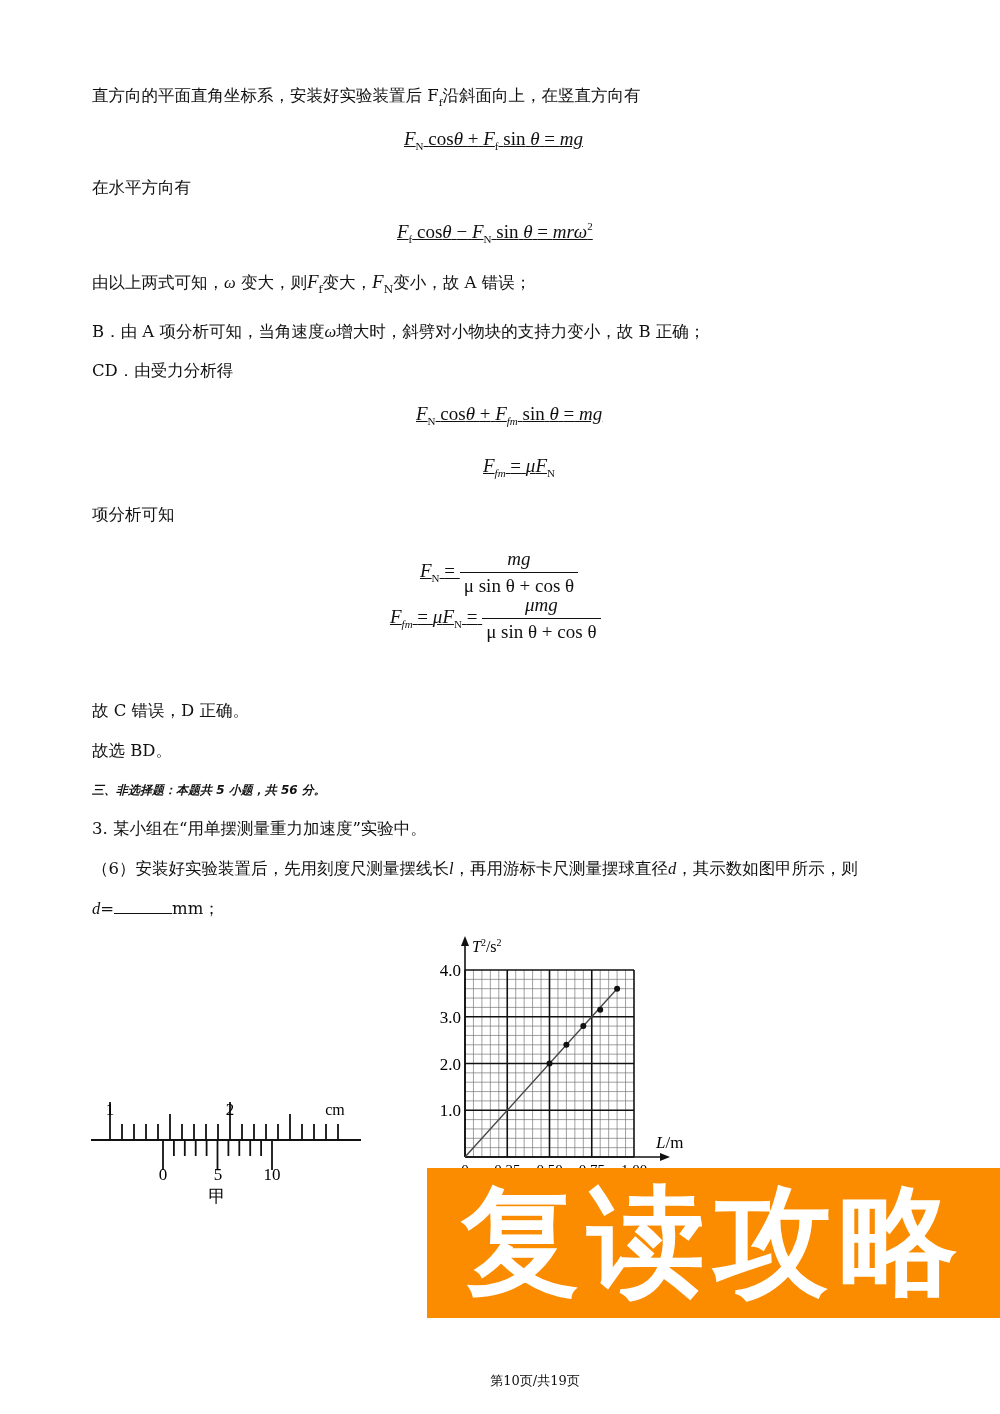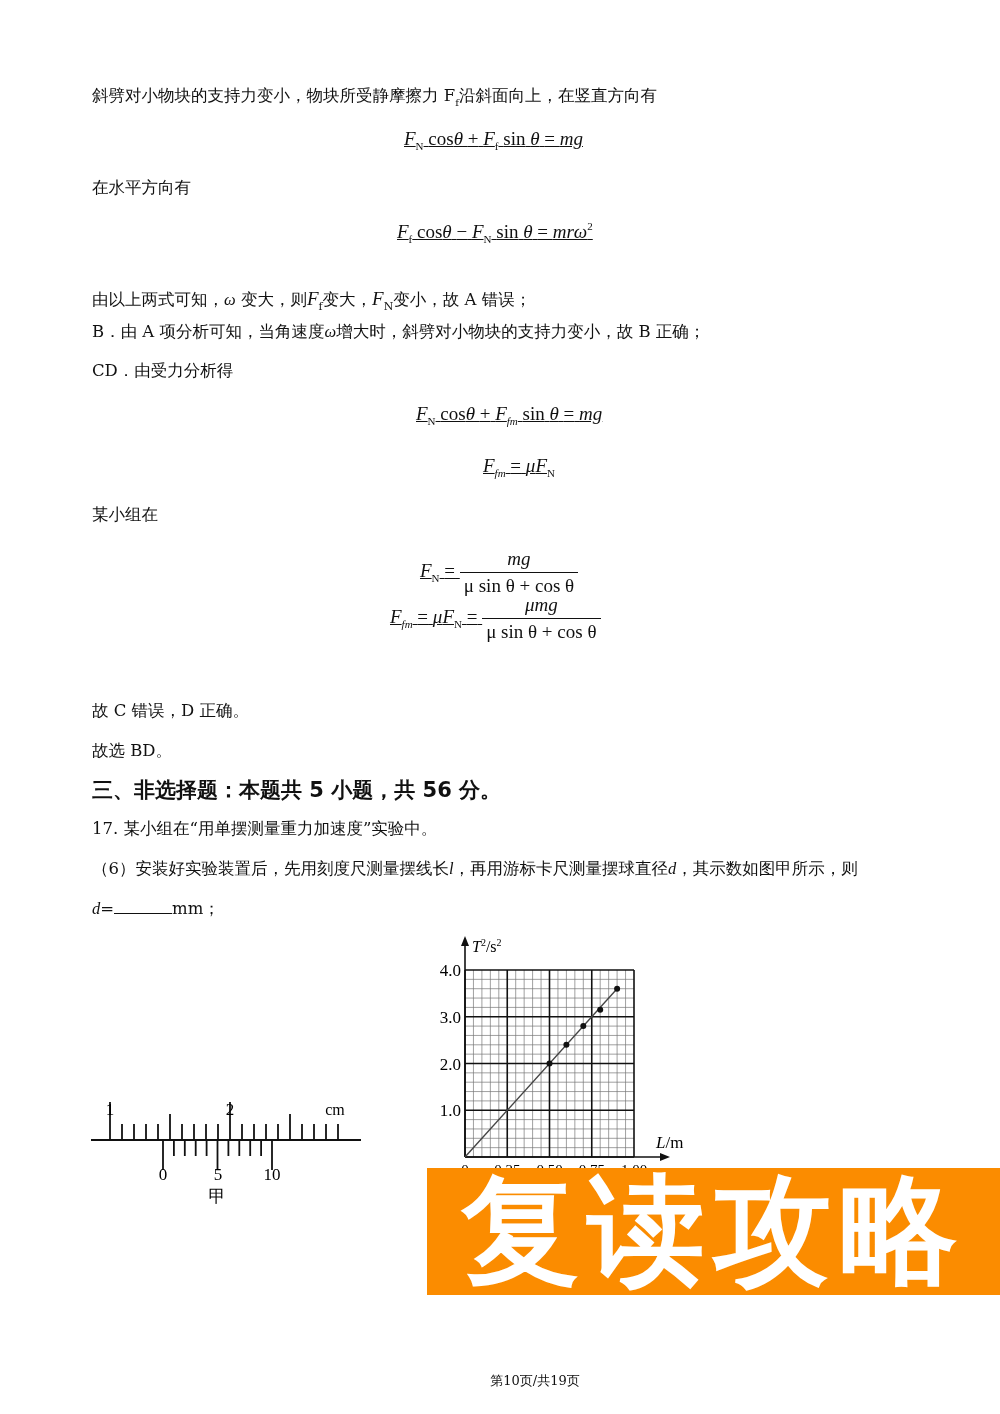--- a/index.html
+++ b/index.html
@@ -7,35 +7,35 @@
          font-family:"DejaVu Serif","Liberation Serif",serif; color:#111; }
   .line { position:absolute; left:92px; font-size:16.5px; line-height:22px; white-space:nowrap; }
   .eq { position:absolute; font-family:"Liberation Serif","DejaVu Serif",serif; font-size:19px; white-space:nowrap;text-decoration:underline; }
   .eq i { font-style:italic; }
   .sub { font-size:11px; vertical-align:-5px; font-style:normal; }
   .subi { font-size:11px; vertical-align:-5px; font-style:italic; }
   .sup { font-size:11px; vertical-align:8px; }
   .frac { display:inline-block; vertical-align:middle; text-align:center; }
   .frac .num { display:block; padding:0 4px 2px; border-bottom:1px solid #111; }
   .frac .den { display:block; padding:2px 4px 0; }
-  .bold { font-weight:bold; font-family:"DejaVu Sans","Liberation Sans",sans-serif; font-size:21px; }
+  .bold { font-weight:bold; font-family:"DejaVu Sans","Liberation Sans",sans-serif; font-size:12px;font-style:italic; }
   .blank { display:inline-block; width:58px; border-bottom:1px solid #111; height:14px; vertical-align:baseline; }
   #chart { position:absolute; left:420px; top:930px; }
   #caliper { position:absolute; left:85px; top:1090px; }
-  #banner { position:absolute; left:427px; top:1168px; width:573px; height:127px; background:#fb8c00;
+  #banner { position:absolute; left:427px; top:1168px; width:573px; height:150px; background:#fb8c00;
             display:flex; align-items:center; justify-content:center; }
   #banner span { color:#fff; font-family:"DejaVu Sans","Liberation Sans",sans-serif; font-size:118px; font-weight:bold; letter-spacing:8px; }
   #footer { position:absolute; top:1372px; left:0; width:1000px; text-align:center; font-size:13px;padding-left:35px; }
   .it { font-style:italic; font-family:"Liberation Serif",serif; }
 </style>
 </head>
 <body>
 
 <div class="line" style="top:85px">
-  <span>斜劈对小物块的支持力变小，物块所受静摩擦力 F</span><span class="sub" style="font-size:10px">f</span><span>沿斜面向上，在竖直方向有</span>
+  <span>直方向的平面直角坐标系，安装好实验装置后 F</span><span class="sub" style="font-size:10px">f</span><span>沿斜面向上，在竖直方向有</span>
 </div>
 
 <div class="eq" style="left:404px;top:128px">
   <i>F</i><span class="sub">N</span>
   <span>cos</span><i>θ</i>
   <span>+</span>
   <i>F</i><span class="sub">f</span>
   <span>sin</span> <i>θ</i>
   <span>=</span> <i>mg</i>
 </div>
@@ -44,21 +44,21 @@
 
 <div class="eq" style="left:397px;top:220px">
   <i>F</i><span class="sub">f</span>
   <span>cos</span><i>θ</i>
   <span>−</span>
   <i>F</i><span class="sub">N</span>
   <span>sin</span> <i>θ</i>
   <span>=</span> <i>mrω</i><span class="sup">2</span>
 </div>
 
-<div class="line" style="top:288px">
+<div class="line" style="top:271px">
   <span>由以上两式可知，</span><i class="it">ω</i>
   <span>变大，则</span><i class="it" style="font-size:19px">F</i><span class="sub">f</span><span>变大，</span><i class="it" style="font-size:19px">F</i><span class="sub">N</span><span>变小，故 A 错误；</span>
 </div>
 
 <div class="line" style="top:321px">
   <span>B．由 A 项分析可知，当角速度</span><i class="it">ω</i><span>增大时，斜劈对小物块的支持力变小，故 B 正确；</span>
 </div>
 
 <div class="line" style="top:360px">CD．由受力分析得</div>
 
@@ -69,39 +69,39 @@
   <i>F</i><span class="subi">fm</span>
   <span>sin</span> <i>θ</i>
   <span>=</span> <i>mg</i>
 </div>
 
 <div class="eq" style="left:483px;top:455px">
   <i>F</i><span class="subi">fm</span>
   <span>=</span> <i>μ</i><i>F</i><span class="sub">N</span>
 </div>
 
-<div class="line" style="top:504px">某小组在</div>
+<div class="line" style="top:504px">项分析可知</div>
 
 <div class="eq" style="left:420px;top:548px">
   <i>F</i><span class="sub">N</span>
   <span>=</span>
   <span class="frac"><i class="num">mg</i><span class="den">μ sin θ + cos θ</span></span>
 </div>
 
 <div class="eq" style="left:390px;top:594px">
   <i>F</i><span class="subi">fm</span>
   <span>=</span> <i>μ</i><i>F</i><span class="sub">N</span>
   <span>=</span>
   <span class="frac"><i class="num">μmg</i><span class="den">μ sin θ + cos θ</span></span>
 </div>
 
 <div class="line" style="top:700px">故 C 错误，D 正确。</div>
 <div class="line" style="top:740px">故选 BD。</div>
 <div class="line bold" style="top:779px">三、非选择题：本题共 5 小题，共 56 分。</div>
-<div class="line" style="top:818px">17. 某小组在“用单摆测量重力加速度”实验中。</div>
+<div class="line" style="top:818px">3. 某小组在“用单摆测量重力加速度”实验中。</div>
 
 <div class="line" style="top:858px">
   <span>（6）安装好实验装置后，先用刻度尺测量摆线长</span><i class="it">l</i><span>，再用游标卡尺测量摆球直径</span><i class="it">d</i><span>，其示数如图甲所示，则</span>
 </div>
 <div class="line" style="top:898px">
   <i class="it">d</i><span>=</span><span class="blank"></span><span>mm；</span>
 </div>
 
 <svg id="caliper" width="290" height="120">
   <line x1="6" y1="50" x2="276" y2="50" stroke="#111" stroke-width="2"></line>

